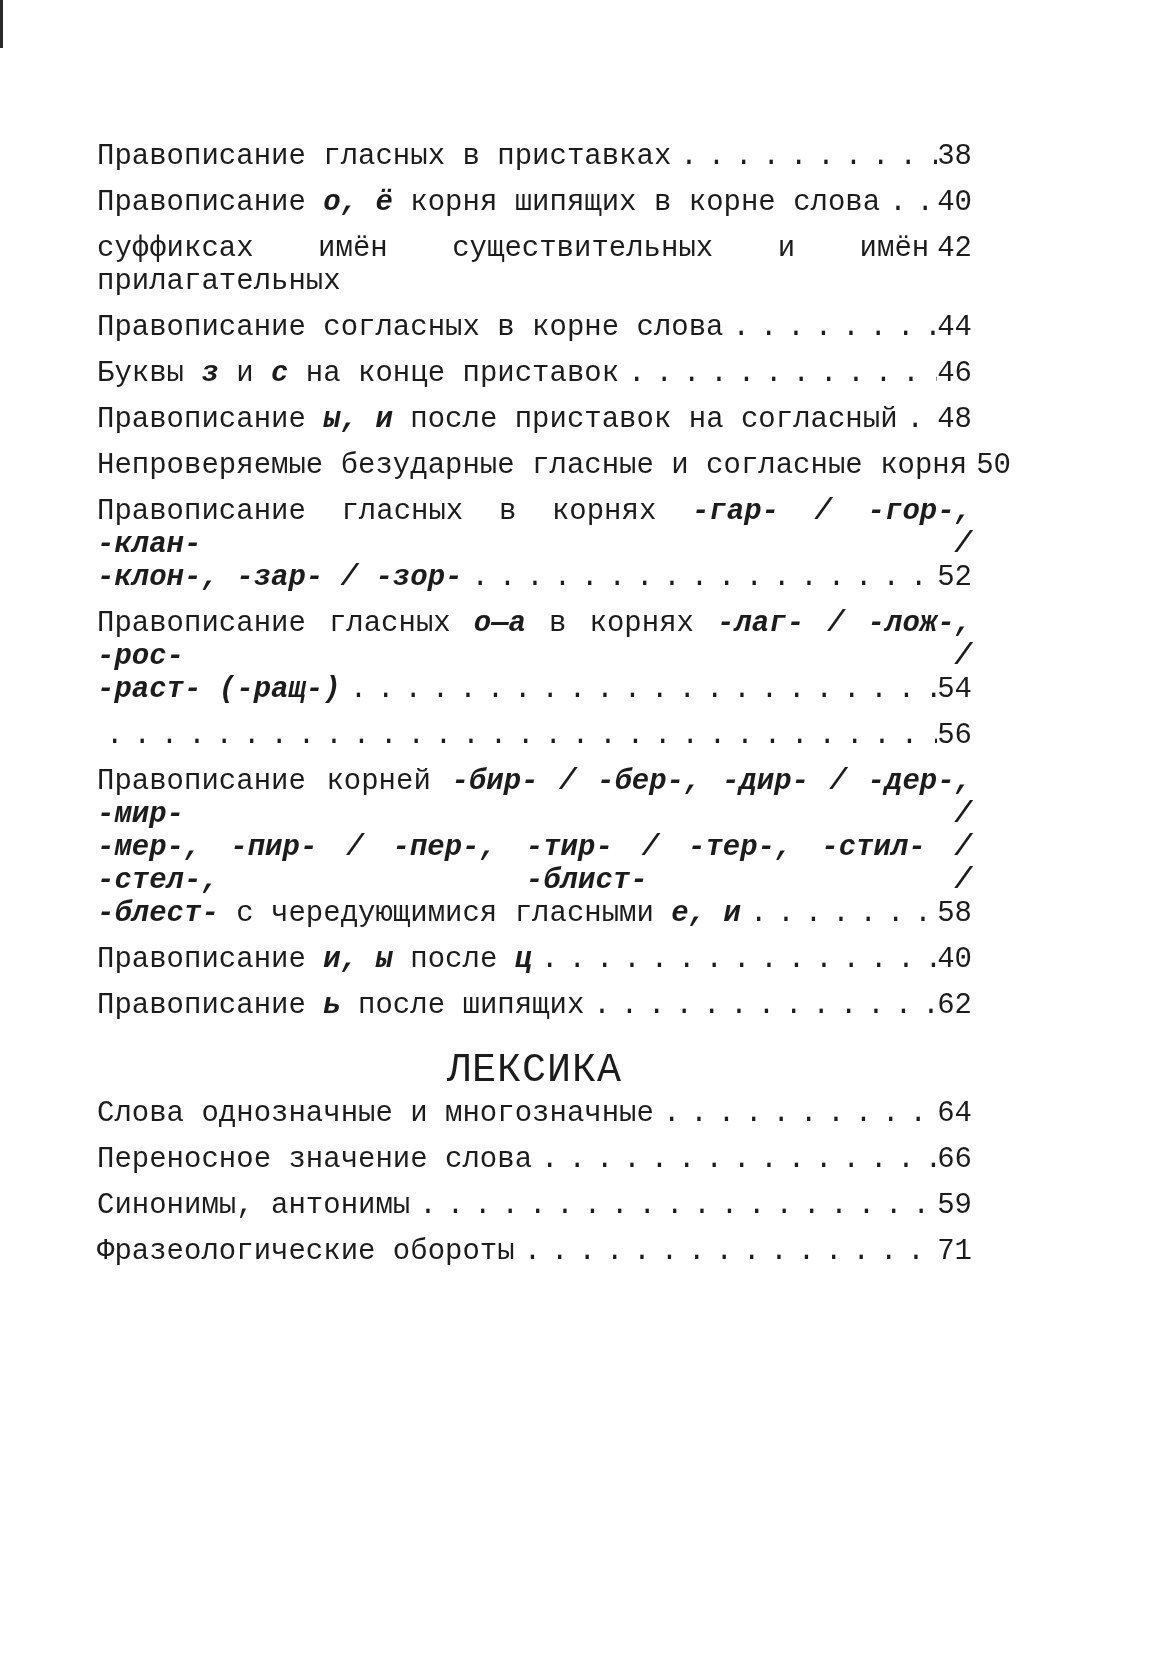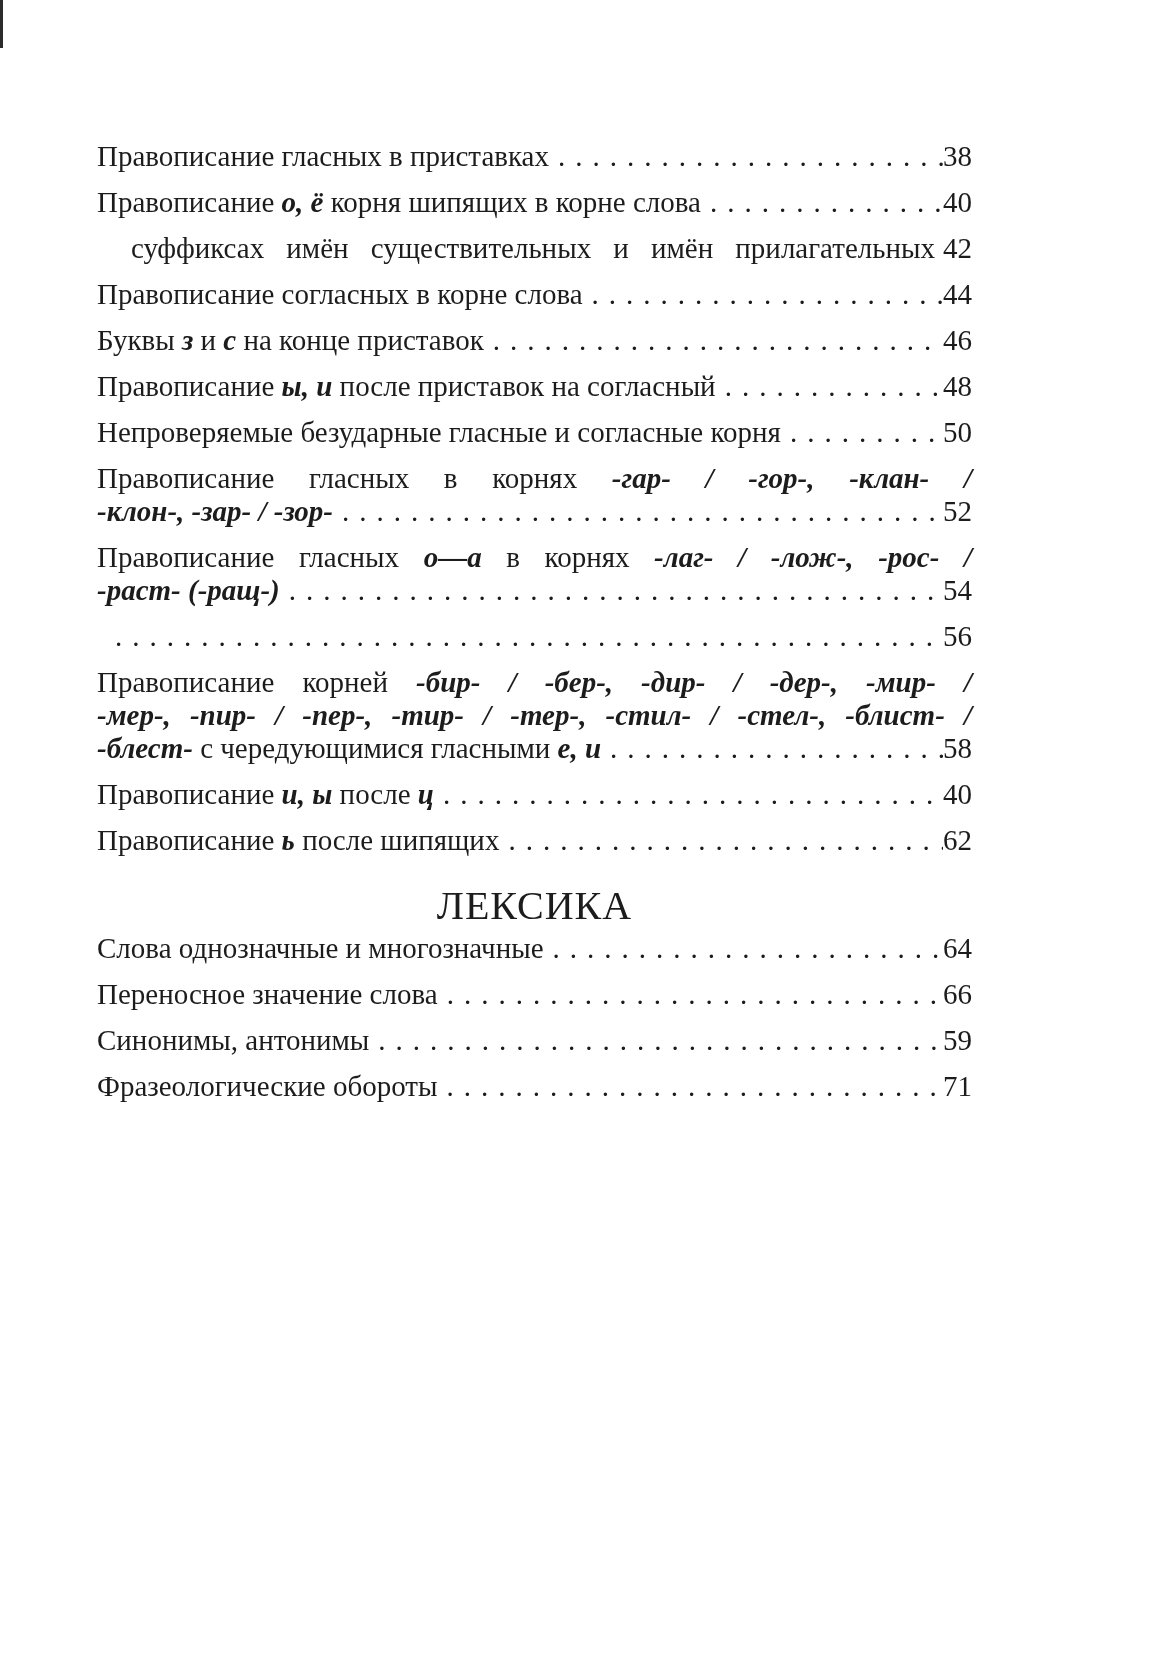--- a/index.html
+++ b/index.html
@@ -2,21 +2,21 @@
 <html><head>
 <meta charset="utf-8">
 <style>
   html, body { margin: 0; padding: 0; background: #ffffff; }
   .doc-page {
     position: relative;
     width: 1170px;
     height: 1654px;
     background: #ffffff;
     overflow: hidden;
-    font-family: Liberation Serif, serif;
+    font-family: Liberation Mono, monospace;
     color: #1c1c1c;
   }
   .corner-mark {
     position: absolute;
     left: 0;
     top: 0;
     width: 3px;
     height: 48px;
     background: #2b2b2b;
   }
@@ -49,21 +49,20 @@
   }
   .dots { letter-spacing: 10px; }
   .page-num { white-space: nowrap; }
   
   .entry .line.last.fit .text {
     flex: 1 1 auto;
     white-space: normal;
     text-align: justify;
     text-align-last: justify;
     margin-right: 8px;
-    margin-left: 34px;
   }
   .section-heading {
     text-align: center;
     letter-spacing: 1px;
     margin: 32px 0 10px 0;
     font-size: 40px;
     line-height: 33px;
   }
 </style>
 </head>

